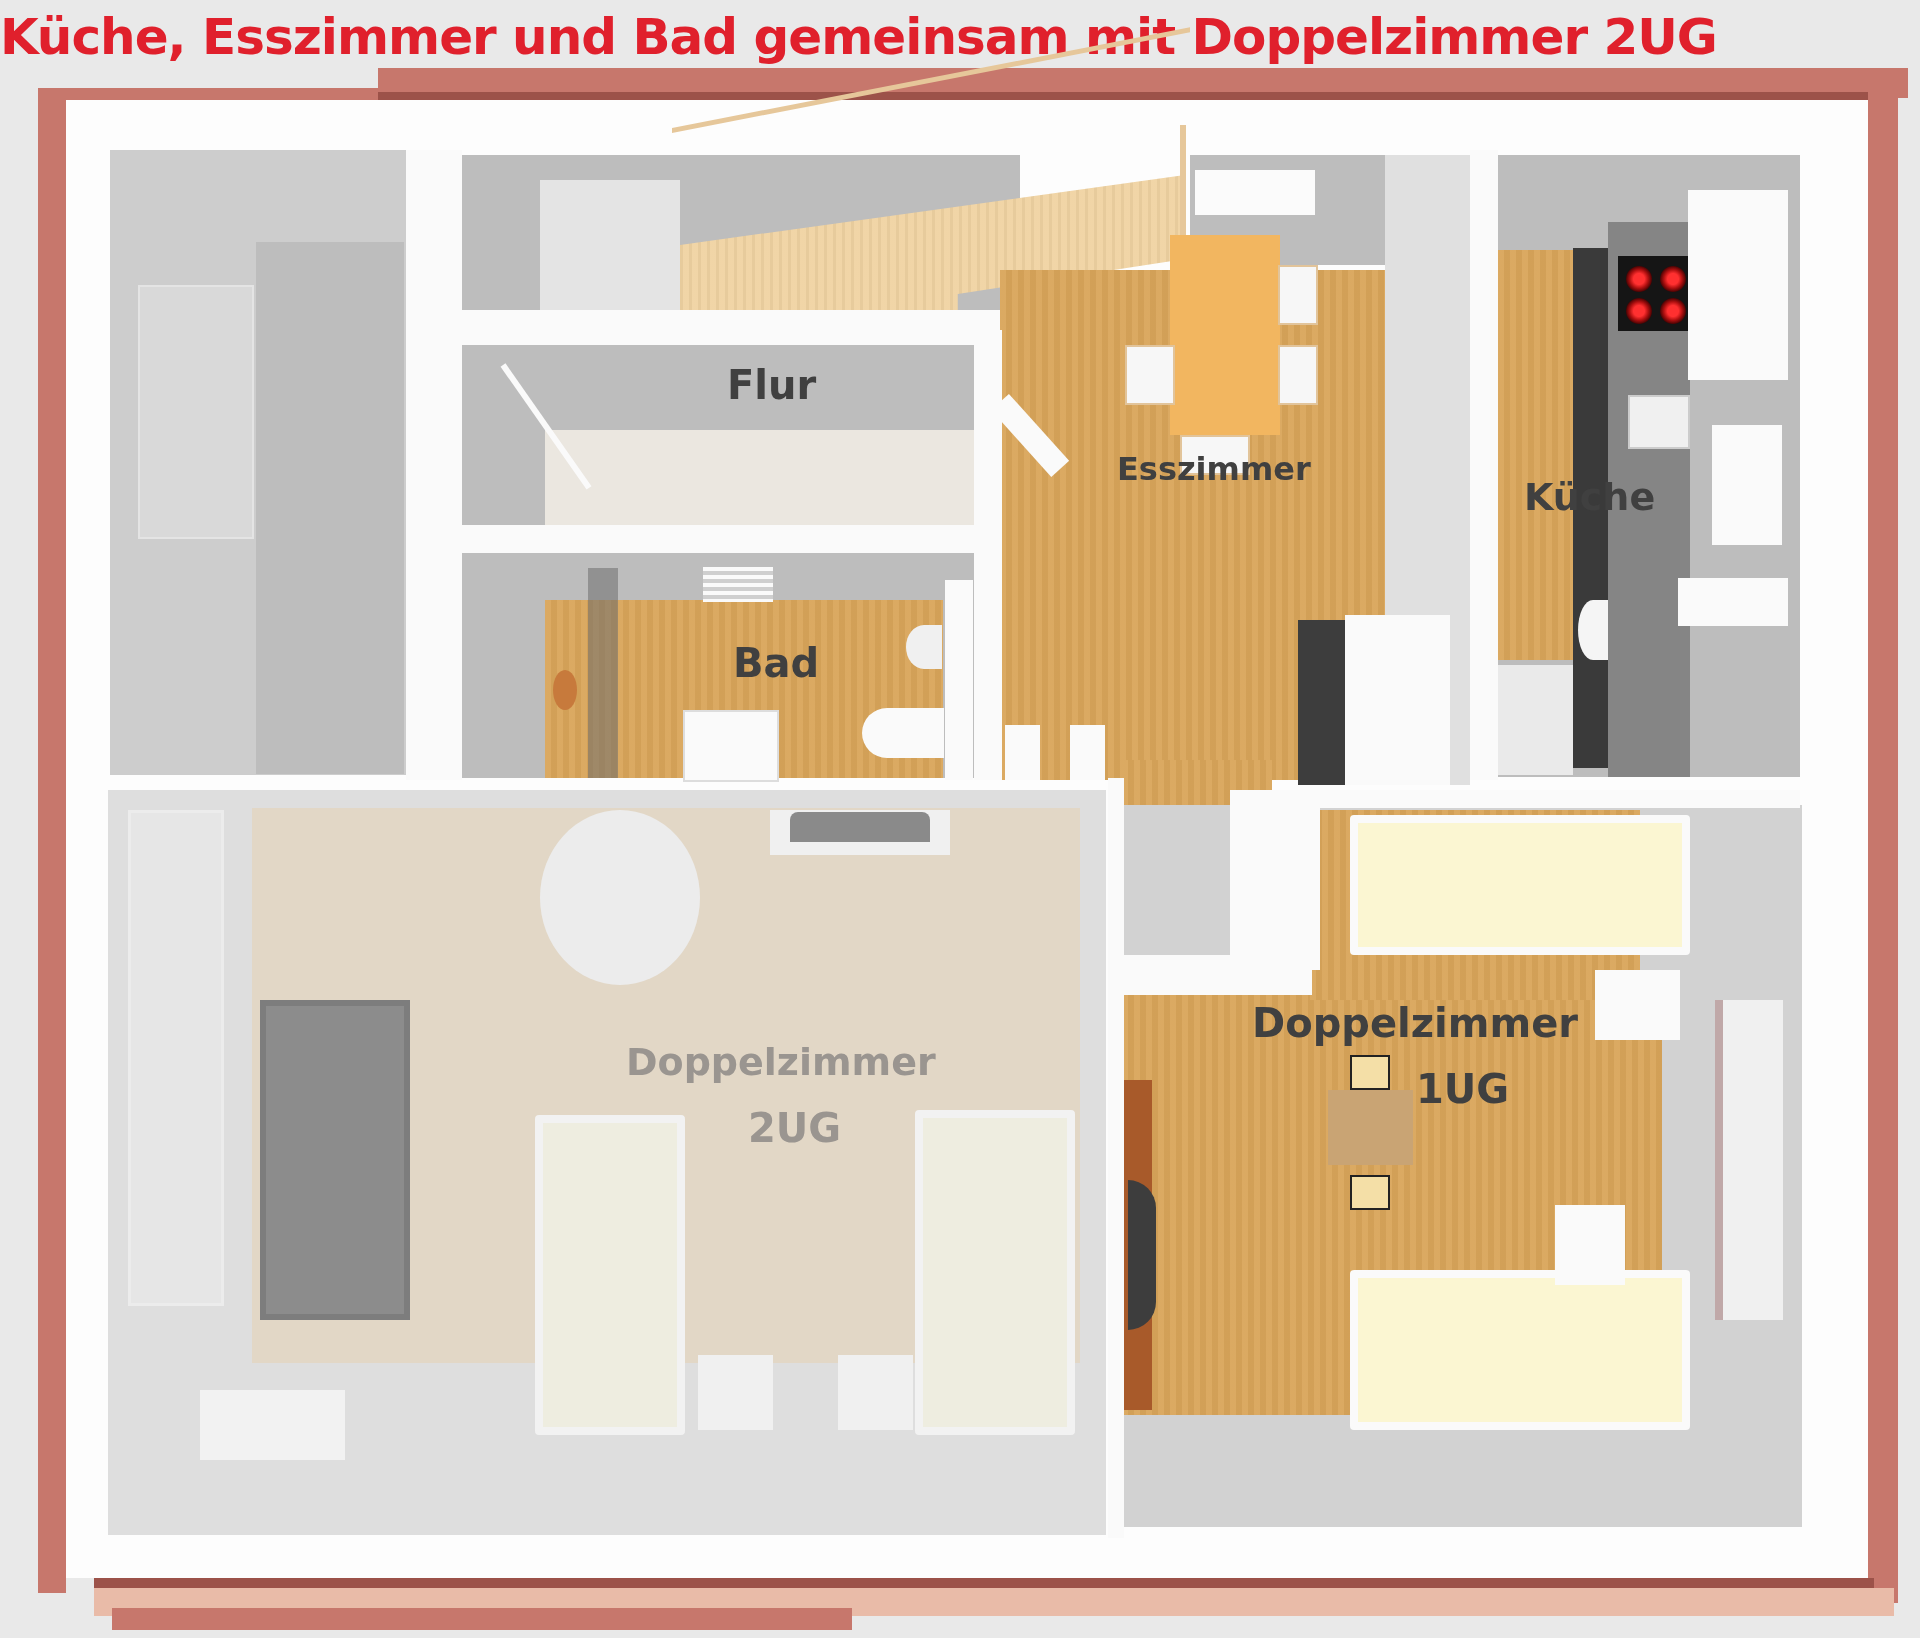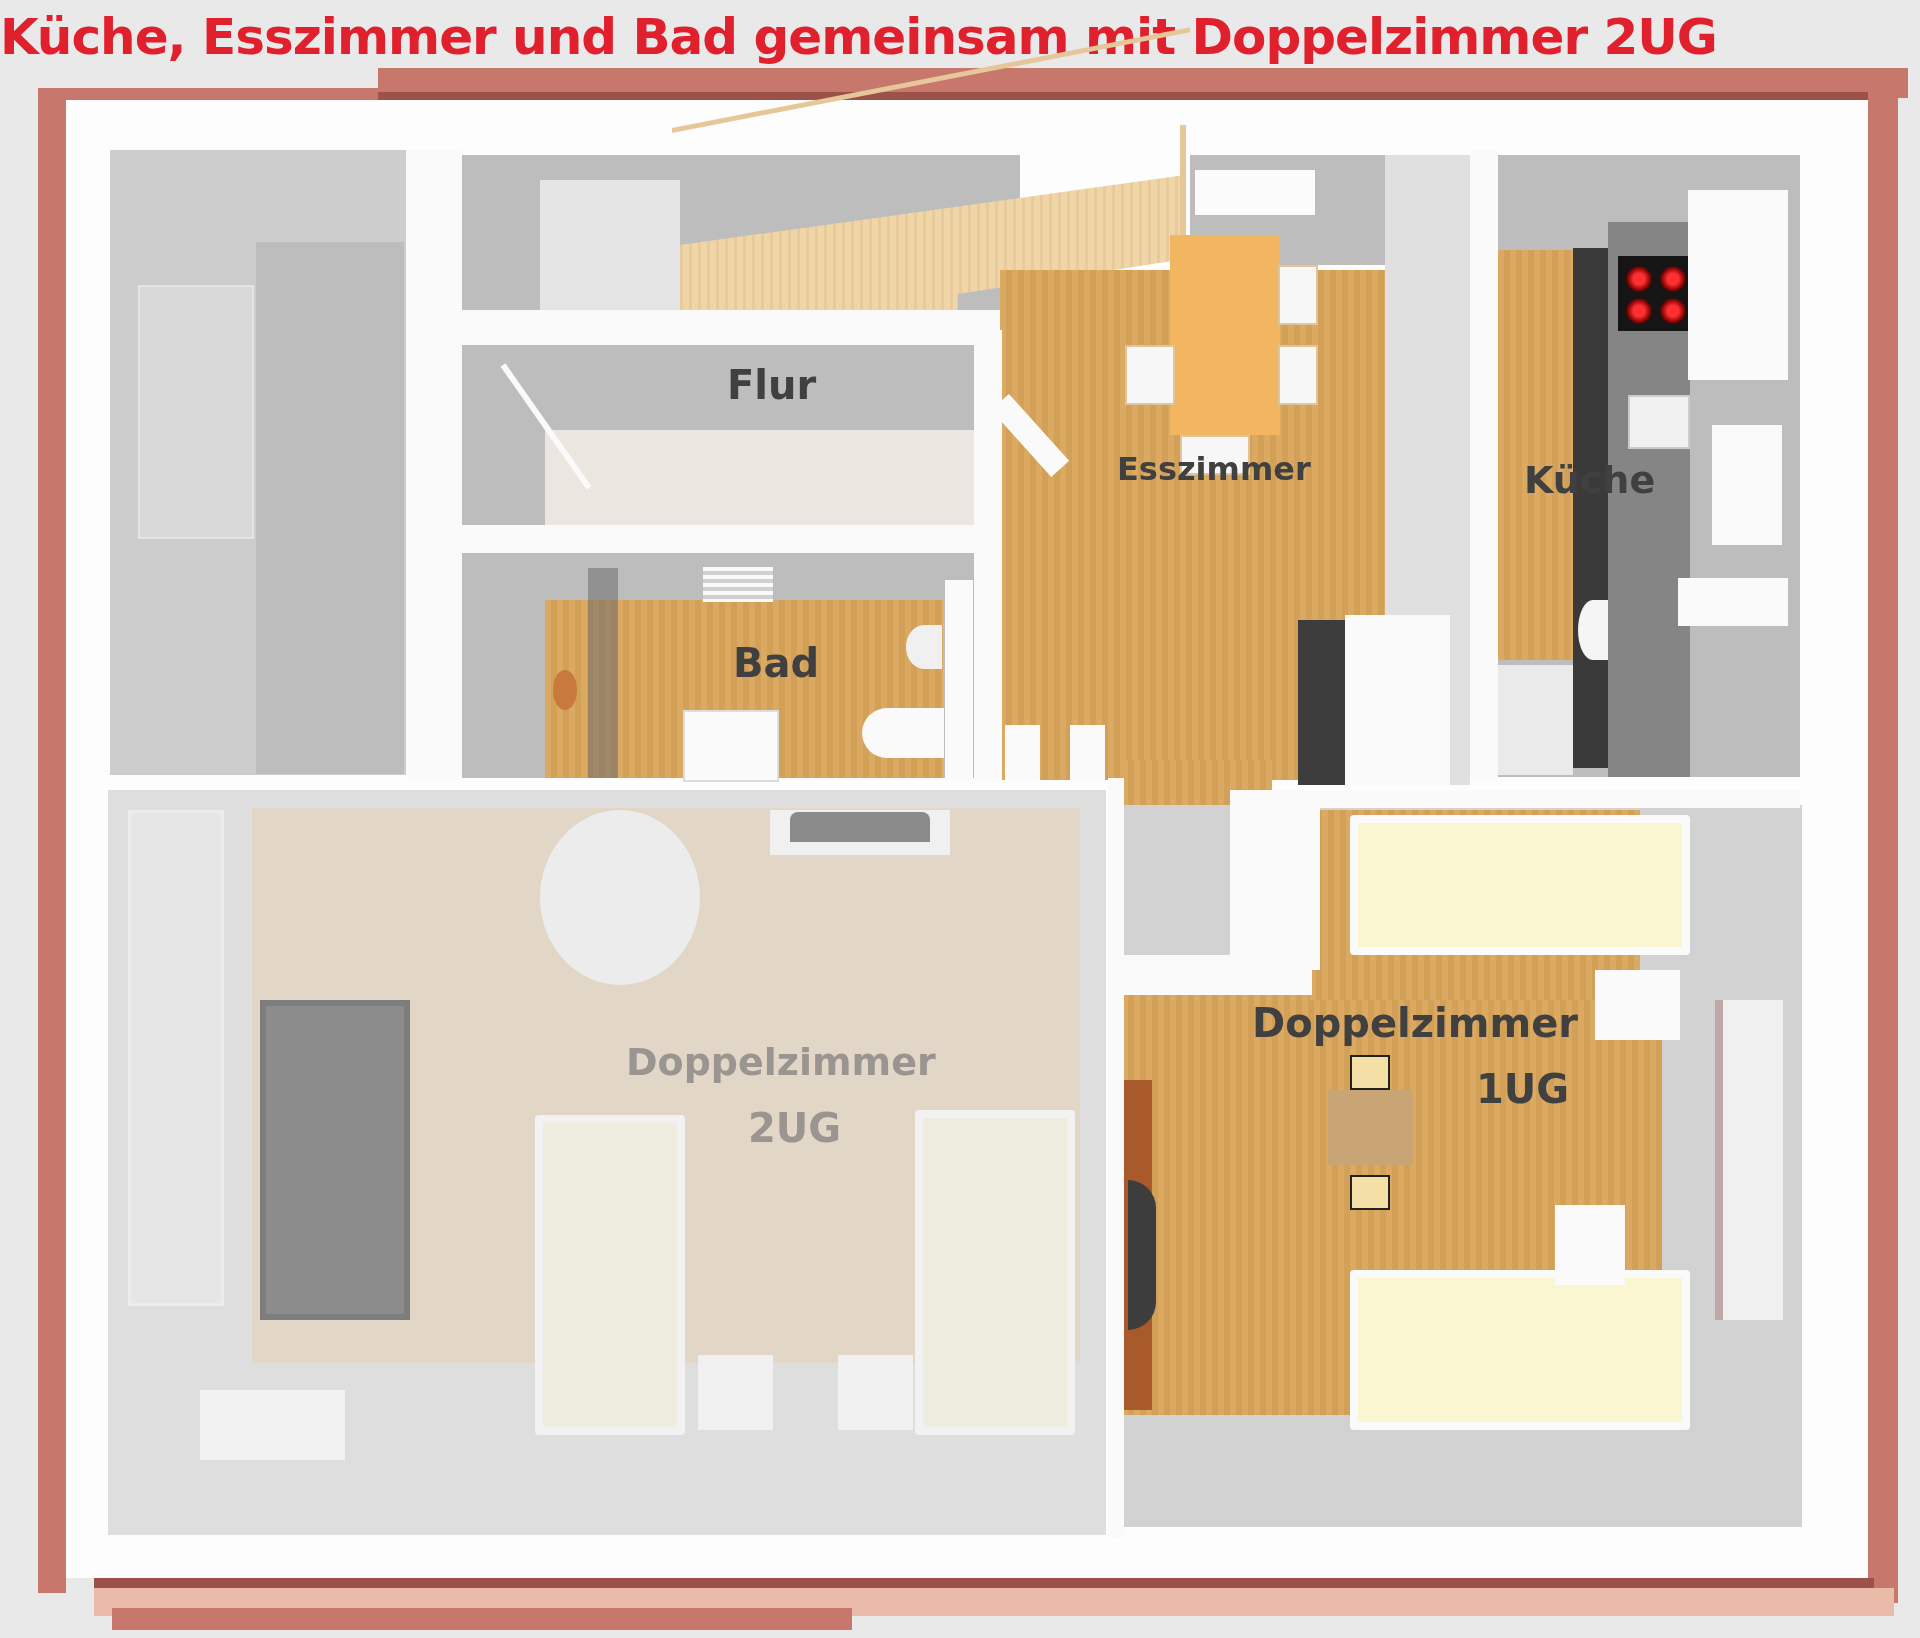--- a/index.html
+++ b/index.html
@@ -81,21 +81,21 @@
   <div class="burner" style="left:8px;top:10px;"></div>
   <div class="burner" style="left:42px;top:10px;"></div>
   <div class="burner" style="left:8px;top:42px;"></div>
   <div class="burner" style="left:42px;top:42px;"></div>
 </div>
 <div class="abs" style="left:1628px;top:395px;width:58px;height:50px;background:#f0f0f0;border:2px solid #ccc;"></div>
 <div class="white-obj" style="left:1688px;top:190px;width:100px;height:190px;"></div>
 <div class="white-obj" style="left:1712px;top:425px;width:70px;height:120px;"></div>
 <div class="white-obj" style="left:1678px;top:578px;width:110px;height:48px;"></div>
 <div class="abs" style="left:1578px;top:600px;width:30px;height:60px;background:#f5f5f5;border-radius:50% 0 0 50%;"></div>
-<div class="label" style="left:1524px;top:458px;font-size:38px;">Küche</div>
+<div class="label" style="left:1524px;top:475px;font-size:38px;">Küche</div>
 
 <div class="abs room-gray2" style="left:462px;top:553px;width:512px;height:225px;"></div>
 <div class="abs wood" style="left:545px;top:600px;width:398px;height:178px;"></div>
 <div class="abs" style="left:588px;top:568px;width:30px;height:210px;background:rgba(110,110,110,0.55);"></div>
 <div class="abs" style="left:553px;top:670px;width:24px;height:40px;background:#c77a3c;border-radius:50%;"></div>
 <div class="abs" style="left:703px;top:567px;width:70px;height:35px;background:repeating-linear-gradient(180deg,#fafafa 0 4px,#cfcfcf 4px 8px);"></div>
 <div class="white-obj" style="left:683px;top:710px;width:92px;height:68px;border:2px solid #ddd;"></div>
 <div class="abs" style="left:862px;top:708px;width:82px;height:50px;background:#fafafa;border-radius:30px 0 0 30px;"></div>
 <div class="abs" style="left:906px;top:625px;width:36px;height:44px;background:#f0f0f0;border-radius:50% 0 0 50%;"></div>
 <div class="white-obj" style="left:945px;top:580px;width:28px;height:200px;"></div>
@@ -124,21 +124,21 @@
 <div class="bed" style="left:1350px;top:1270px;width:340px;height:160px;"></div>
 <div class="white-obj" style="left:1595px;top:970px;width:85px;height:70px;"></div>
 <div class="white-obj" style="left:1555px;top:1205px;width:70px;height:80px;"></div>
 <div class="abs" style="left:1715px;top:1000px;width:60px;height:320px;background:#f0f0f0;border-left:8px solid #c0a8a8;"></div>
 <div class="abs" style="left:1328px;top:1090px;width:85px;height:75px;background:#c9a474;"></div>
 <div class="chair" style="left:1350px;top:1055px;width:40px;height:35px;background:#f4dfa7;border-color:#222;"></div>
 <div class="chair" style="left:1350px;top:1175px;width:40px;height:35px;background:#f4dfa7;border-color:#222;"></div>
 <div class="abs" style="left:1122px;top:1080px;width:30px;height:330px;background:#a85a2a;"></div>
 <div class="dark-obj" style="left:1128px;top:1180px;width:28px;height:150px;border-radius:0 40px 40px 0;"></div>
 <div class="label" style="left:1252px;top:1000px;font-size:40px;">Doppelzimmer</div>
-<div class="label" style="left:1476px;top:1066px;font-size:40px;text-align:right;">1UG</div>
+<div class="label" style="left:1416px;top:1066px;font-size:40px;text-align:right;">1UG</div>
 
 <div class="white-obj" style="left:406px;top:150px;width:56px;height:630px;"></div>
 <div class="white-obj" style="left:460px;top:310px;width:540px;height:35px;"></div>
 <div class="white-obj" style="left:460px;top:525px;width:540px;height:28px;"></div>
 <div class="white-obj" style="left:974px;top:330px;width:28px;height:450px;"></div>
 <div class="white-obj" style="left:1470px;top:150px;width:28px;height:630px;"></div>
 <div class="white-obj" style="left:1108px;top:778px;width:16px;height:760px;"></div>
 <div class="white-obj" style="left:1300px;top:790px;width:500px;height:18px;"></div>
 <div class="white-obj" style="left:1122px;top:955px;width:190px;height:40px;"></div>
 <div class="white-obj" style="left:1005px;top:725px;width:35px;height:55px;"></div>

